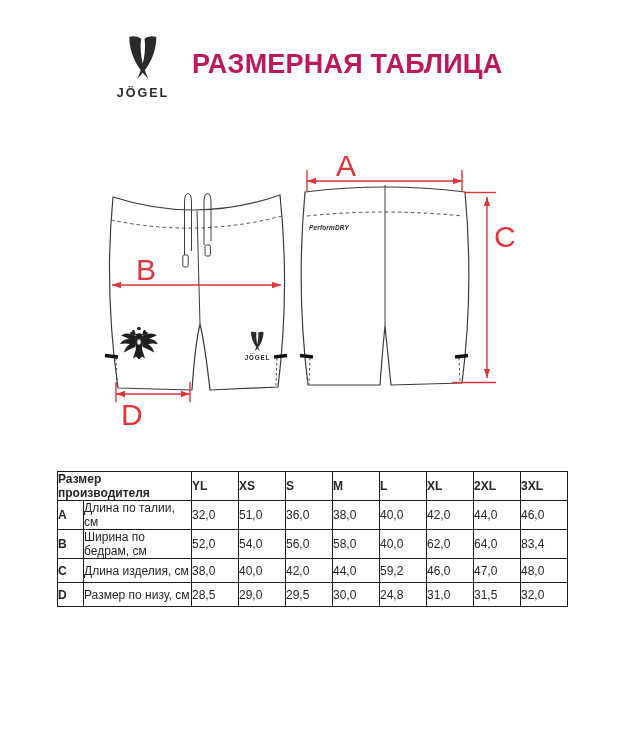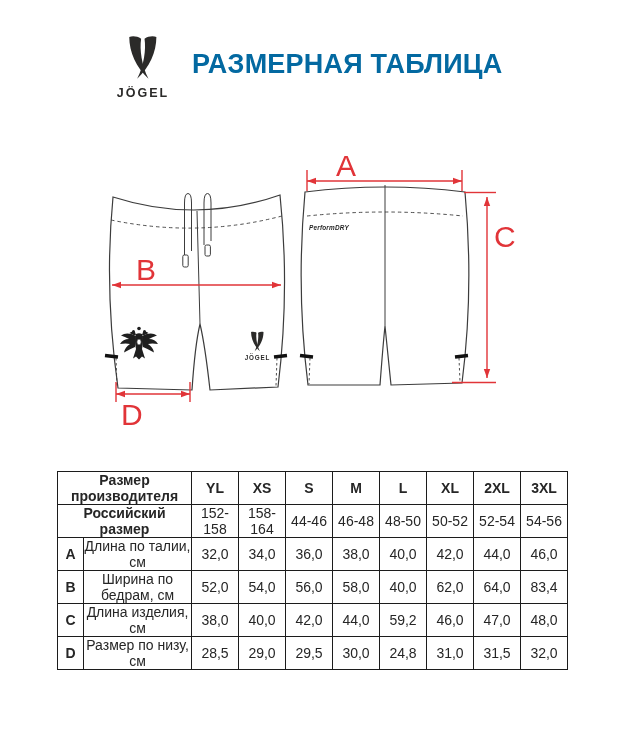--- a/index.html
+++ b/index.html
@@ -2,30 +2,30 @@
 <html><head>
 <meta charset="utf-8">
 <style>
   html,body{margin:0;padding:0;background:#fff;}
   .page{position:relative;width:624px;height:750px;background:#ffffff;overflow:hidden;
         font-family:"Liberation Sans", sans-serif;color:#262626;}
 
   
   .brand{position:absolute;left:110px;top:34px;width:66px;height:72px;}
   .title{position:absolute;left:192px;top:49px;margin:0;font-size:27px;font-weight:700;
-         letter-spacing:0.2px;color:#0369a1;white-space:nowrap;}
+         letter-spacing:0.2px;color:#be185d;white-space:nowrap;}
 
   
   .diagram{position:absolute;left:0;top:140px;}
 
   
   table.sizes{position:absolute;left:57px;top:471px;width:511px;border-collapse:collapse;
               table-layout:fixed;}
   table.sizes td, table.sizes th{border:1.6px solid #1c1c1c;height:23px;padding:0;
-              font-size:14px;font-weight:400;text-align:center;color:#262626;
+              font-size:12px;font-weight:400;text-align:left;color:#262626;
               font-family:"Liberation Sans", sans-serif;}
   table.sizes th{font-weight:700;}
   td.mlabel{text-align:left;padding-left:8px;}
   col.c-key{width:26px;} col.c-label{width:108px;} col.c-size{width:47px;}
 </style>
 </head>
 <body>
 
 <div class="page">
 
@@ -147,35 +147,24 @@
       <th>YL</th>
       <th>XS</th>
       <th>S</th>
       <th>M</th>
       <th>L</th>
       <th>XL</th>
       <th>2XL</th>
       <th>3XL</th>
     </tr>
     <tr>
-      <th colspan="2">Российский размер</th>
-      <td>152-158</td>
-      <td>158-164</td>
-      <td>44-46</td>
-      <td>46-48</td>
-      <td>48-50</td>
-      <td>50-52</td>
-      <td>52-54</td>
-      <td>54-56</td>
-    </tr>
-    <tr>
       <th>A</th>
       <td class="mlabel">Длина по талии, см</td>
       <td>32,0</td>
-      <td>34,0</td>
+      <td>51,0</td>
       <td>36,0</td>
       <td>38,0</td>
       <td>40,0</td>
       <td>42,0</td>
       <td>44,0</td>
       <td>46,0</td>
     </tr>
     <tr>
       <th>B</th>
       <td class="mlabel">Ширина по бедрам, см</td>

